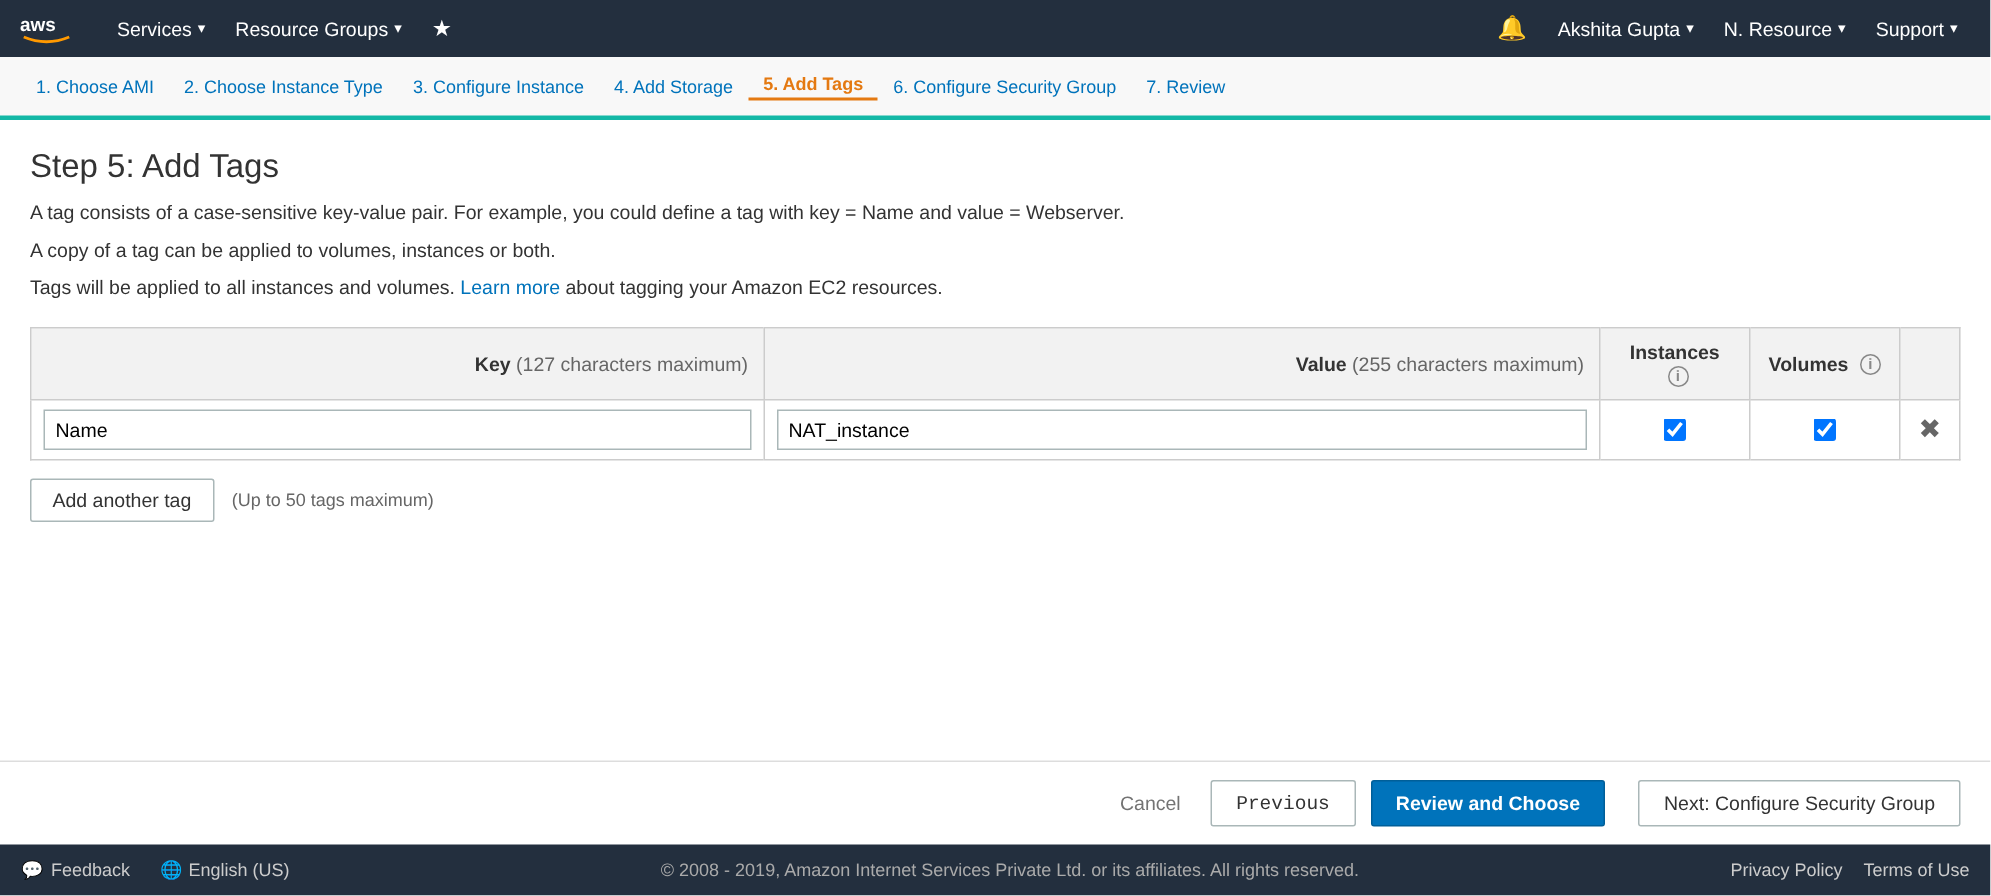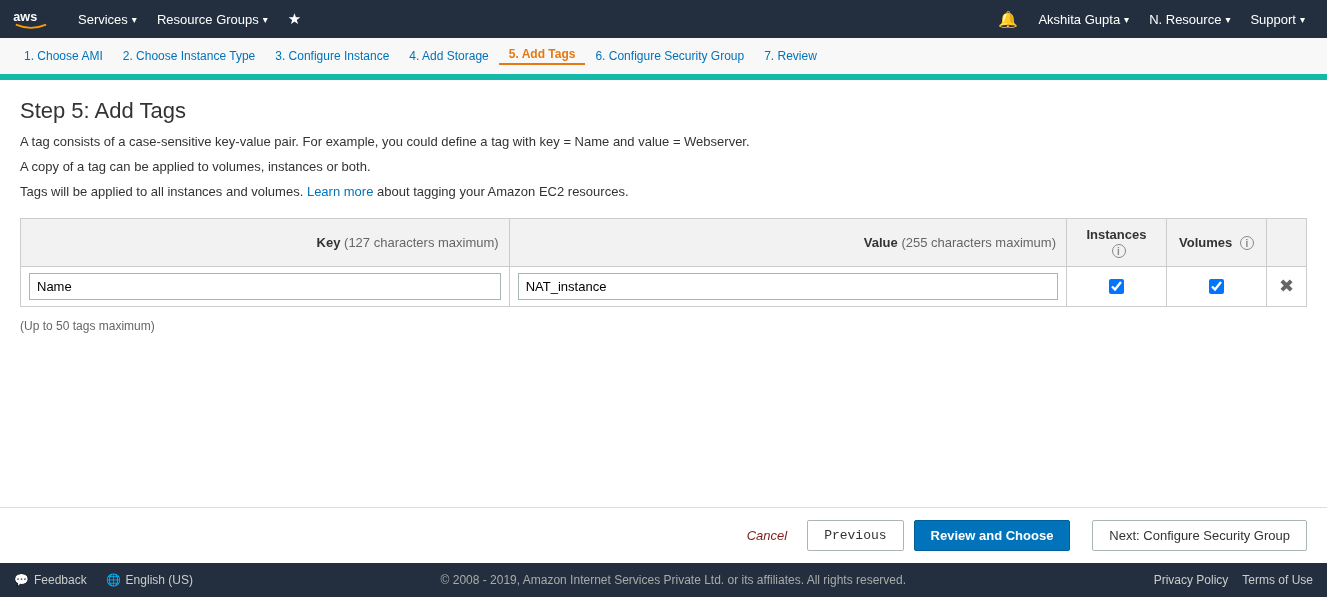--- a/index.html
+++ b/index.html
@@ -40,21 +40,21 @@
       color: #fff;
       font-size: 16px;
       padding: 0 10px;
       cursor: pointer;
     }
     .chevron { font-size: 10px; }
 
     
     .steps-bar {
       background: #f8f8f8;
-      border-bottom: 6px solid #14b8a6;
+      border-bottom: 3px solid #14b8a6;
       display: flex;
       align-items: center;
       padding: 0 14px;
       height: 42px;
       flex-shrink: 0;
     }
     .step-item {
       font-size: 12px;
       color: #0073bb;
       cursor: pointer;
@@ -203,25 +203,24 @@
       display: flex;
       justify-content: flex-end;
       align-items: center;
       gap: 10px;
       background: #fff;
       flex-shrink: 0;
     }
     .btn-cancel {
       background: none;
       border: none;
-      color: #7f1d1d;
+      color: #737373;
       font-size: 13px;
       cursor: pointer;
       padding: 6px 10px;
-      font-style: italic;
     }
     .btn-secondary {
       background: #fff;
       border: 1px solid #aab7b8;
       padding: 7px 16px;
       font-size: 13px;
       cursor: pointer;
       color: #333;
       border-radius: 2px;
       font-family: Liberation Mono, monospace;
@@ -390,20 +389,21 @@
           </div>
         </td>
         <td class="action-col">
           <div class="remove-btn">✖</div>
         </td>
       </tr>
     </tbody>
   </table>
 
   <div class="add-tag-row">
+    <button class="btn-add-tag">Add another tag</button>
     <span class="max-tags-hint">(Up to 50 tags maximum)</span>
   </div>
 </div>
 
 <div class="footer-actions">
   <button class="btn-cancel">Cancel</button>
   <button class="btn-secondary">Previous</button>
   <button class="btn-primary-blue">Review and Choose</button>
   <button class="btn-next">Next: Configure Security Group</button>
 </div>

